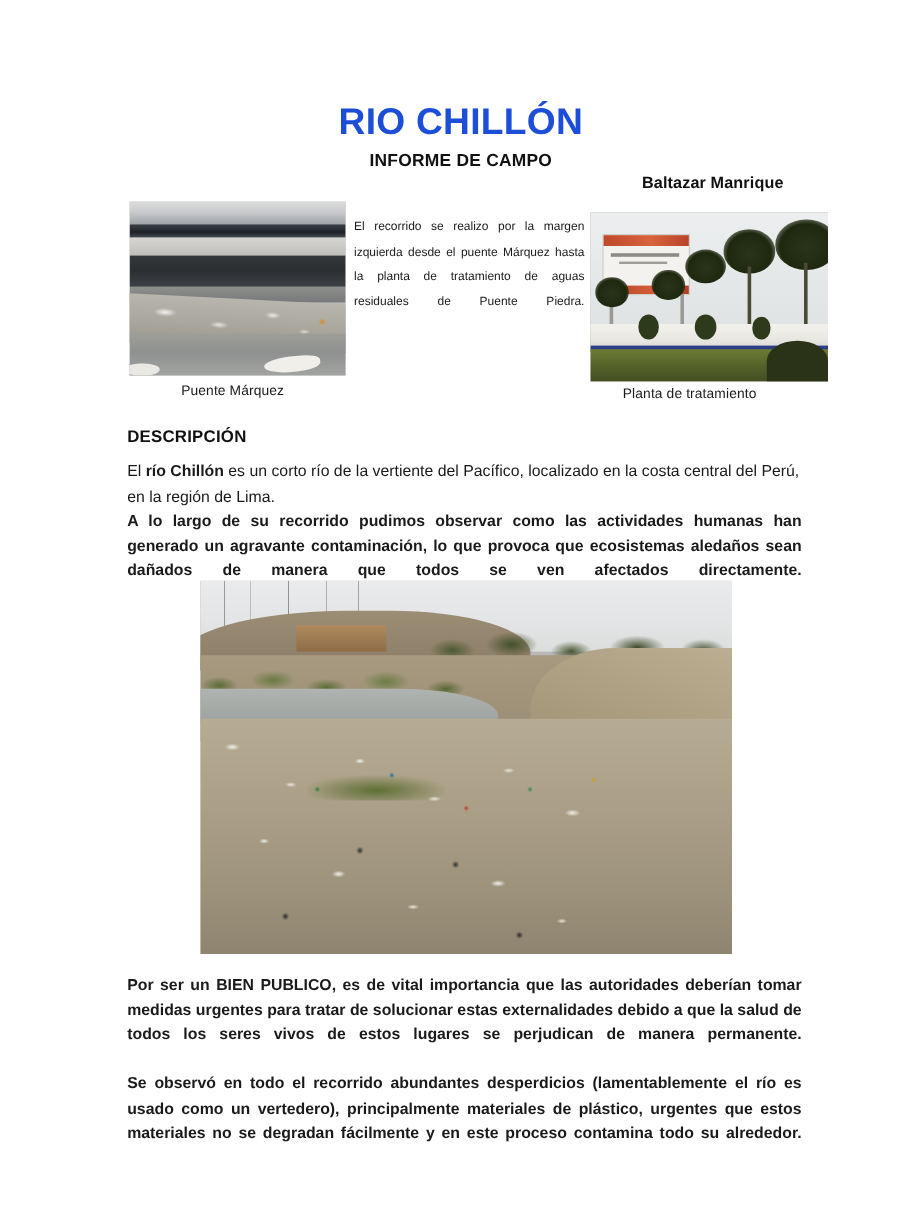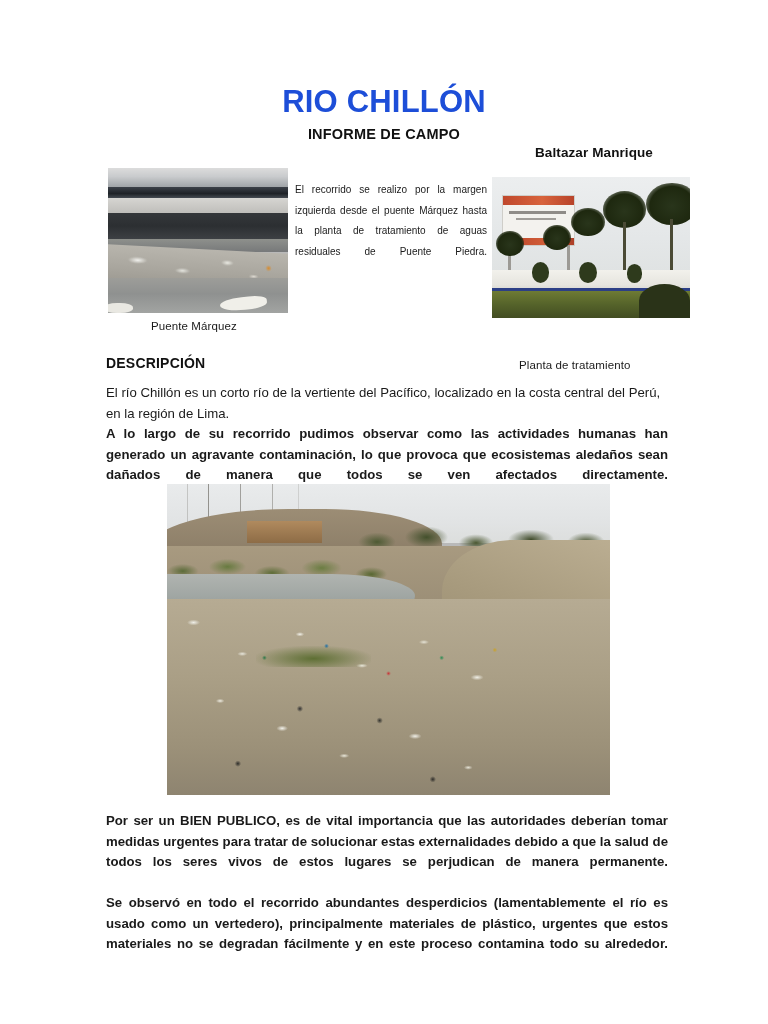--- a/index.html
+++ b/index.html
@@ -292,21 +292,21 @@
   }
 
   
   .caption {
     position: absolute;
     font-size: 11.5px;
     color: #1a1a1a;
     letter-spacing: 0.1px;
   }
   #caption-bridge { left: 122px; top: 320px; margin-left: 29px; }
-  #caption-plant  { left: 519px; top: 323px; margin-top: 36px; }
+  #caption-plant  { left: 519px; top: 323px; }
 
   
   .section-heading {
     position: absolute;
     left: 106px;
     top: 355px;
     font-size: 14px;
     font-weight: bold;
     color: #111111;
     letter-spacing: 0.2px;
@@ -344,21 +344,21 @@
     line-height: 20.5px;
     text-align: justify;
     text-justify: inter-word;
     color: #1a1a1a;
   }
   .intro-para::after {
     content: "";
     display: inline-block;
     width: 100%;
   }
-  b { font-weight: normal; }
+  b { font-weight: bold; }
 </style>
 </head>
 <body>
 
 <div class="page">
 
   <div class="doc-title" style="color: #1d4ed8;">RIO CHILLÓN</div>
 
   <div class="doc-subtitle">INFORME DE CAMPO</div>
 

